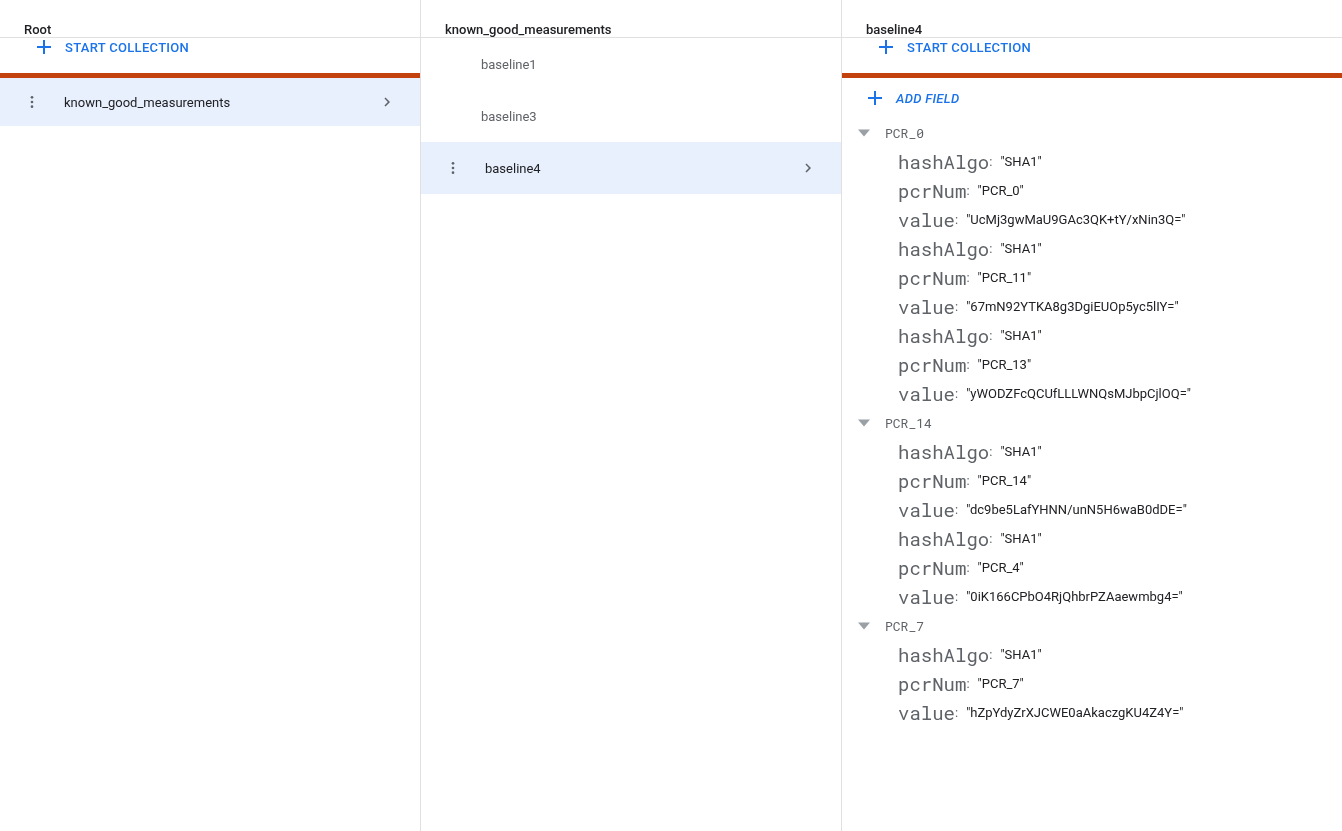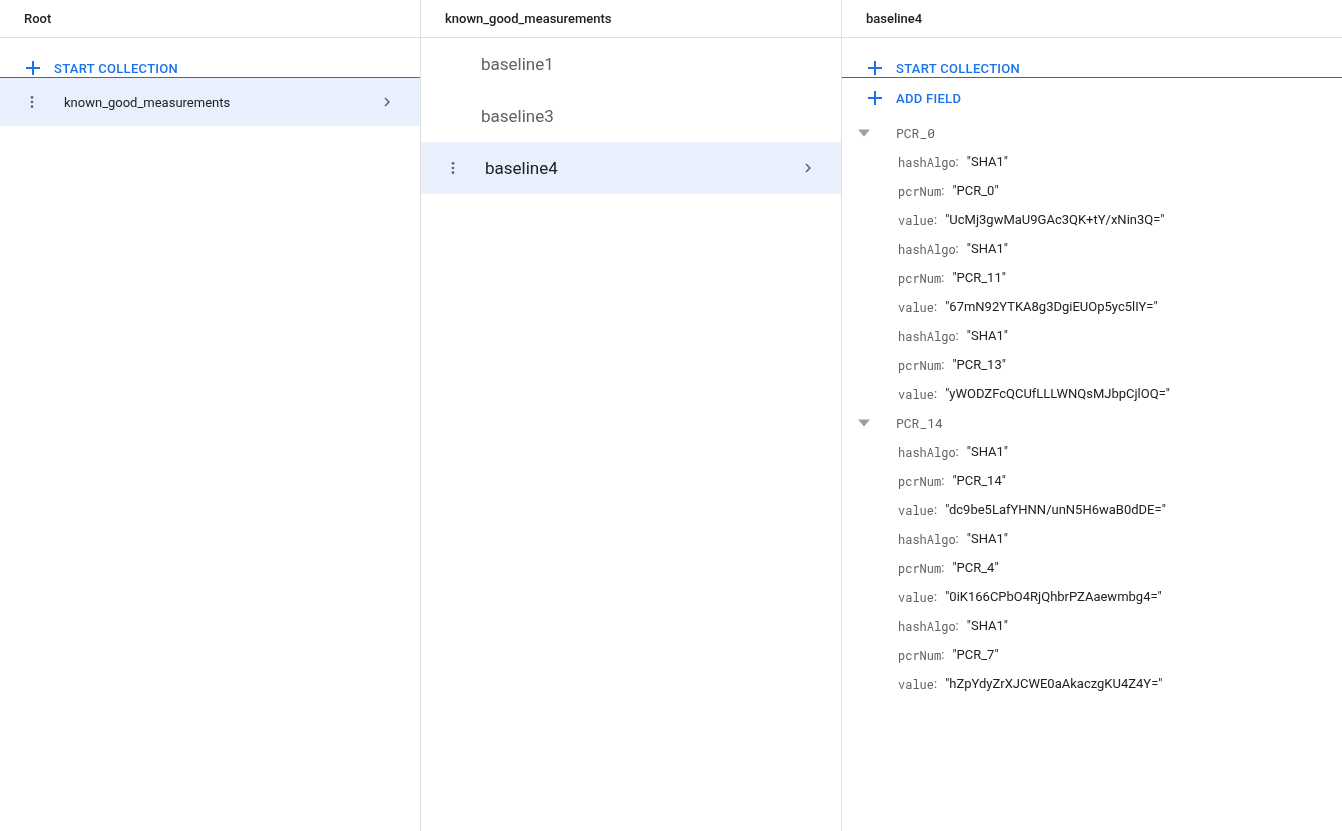--- a/index.html
+++ b/index.html
@@ -23,38 +23,39 @@
       flex-direction: column;
       overflow-y: auto;
     }
     .panel-root { width: 421px; }
     .panel-collection { width: 421px; }
     .panel-document { width: 500px; border-right: none; }
     .panel-header {
       height: 38px;
       padding: 0 24px;
       display: flex;
-      align-items: center;
+      align-items: flex-end;
       font-weight: 500;
       font-size: 13px;
       color: #202124;
       border-bottom: 1px solid #e0e0e0;
     }
     .action-row {
       height: 40px;
       display: flex;
-      align-items: flex-end;
-      padding: 0 24px;
-      border-bottom: 1px solid #c2410c;
+      align-items: flex-start;
+      padding: 0 35px;
+      border-bottom: 5px solid #c2410c;
     }
     .action-row-inner {
       height: 40px;
       display: flex;
       align-items: center;
       padding: 0 24px;
+      font-style: italic;
     }
     .action-button {
       display: inline-flex;
       align-items: center;
       color: #1a73e8;
       font-weight: 500;
       font-size: 13px;
       letter-spacing: 0.3px;
       cursor: pointer;
       gap: 12px;
@@ -96,21 +97,21 @@
       color: #5f6368;
     }
     .doc-item {
       height: 52px;
       display: flex;
       align-items: center;
       padding-left: 60px;
       padding-right: 24px;
       cursor: pointer;
       color: #5f6368;
-      font-size: 17px;
+      font-size: 13px;
     }
     .doc-item.selected {
       background: #e8f0fe;
       color: #202124;
       padding-left: 24px;
     }
     .doc-item.selected .more-icon { margin-right: 24px; }
     .doc-item .label { flex: 1; }
     .field-group {
       padding: 0;
@@ -125,32 +126,32 @@
     .collapse-icon {
       width: 24px;
       display: flex;
       justify-content: center;
       color: #9aa0a6;
     }
     .field-name {
       font-family: 'Roboto Mono', monospace;
       color: #5f6368;
       font-size: 13px;
-      margin-left: 20px;
+      margin-left: 9px;
     }
     .field-row {
       display: flex;
       align-items: center;
       height: 29px;
       padding-left: 56px;
     }
     .field-key {
       font-family: 'Roboto Mono', monospace;
       color: #5f6368;
-      font-size: 12px;
+      font-size: 19px;
     }
     .field-colon {
       color: #5f6368;
       margin-right: 8px;
     }
     .field-value {
       color: #202124;
       font-size: 13px;
     }
     svg { display: block; }
@@ -330,20 +331,28 @@
             <span class="field-colon">:</span>
             <span class="field-value">"PCR_4"</span>
           </div>
           <div class="field-row">
             <span class="field-key">value</span>
             <span class="field-colon">:</span>
             <span class="field-value">"0iK166CPbO4RjQhbrPZAaewmbg4="</span>
           </div>
         </div>
         <div class="field-group">
+          <div class="field-header">
+            <span class="collapse-icon">
+              <svg width="12" height="12" viewBox="0 0 10 6">
+                <path d="M0 0 L10 0 L5 6 Z" fill="#9aa0a6"></path>
+              </svg>
+            </span>
+            <span class="field-name">PCR_7</span>
+          </div>
           <div class="field-row">
             <span class="field-key">hashAlgo</span>
             <span class="field-colon">:</span>
             <span class="field-value">"SHA1"</span>
           </div>
           <div class="field-row">
             <span class="field-key">pcrNum</span>
             <span class="field-colon">:</span>
             <span class="field-value">"PCR_7"</span>
           </div>

